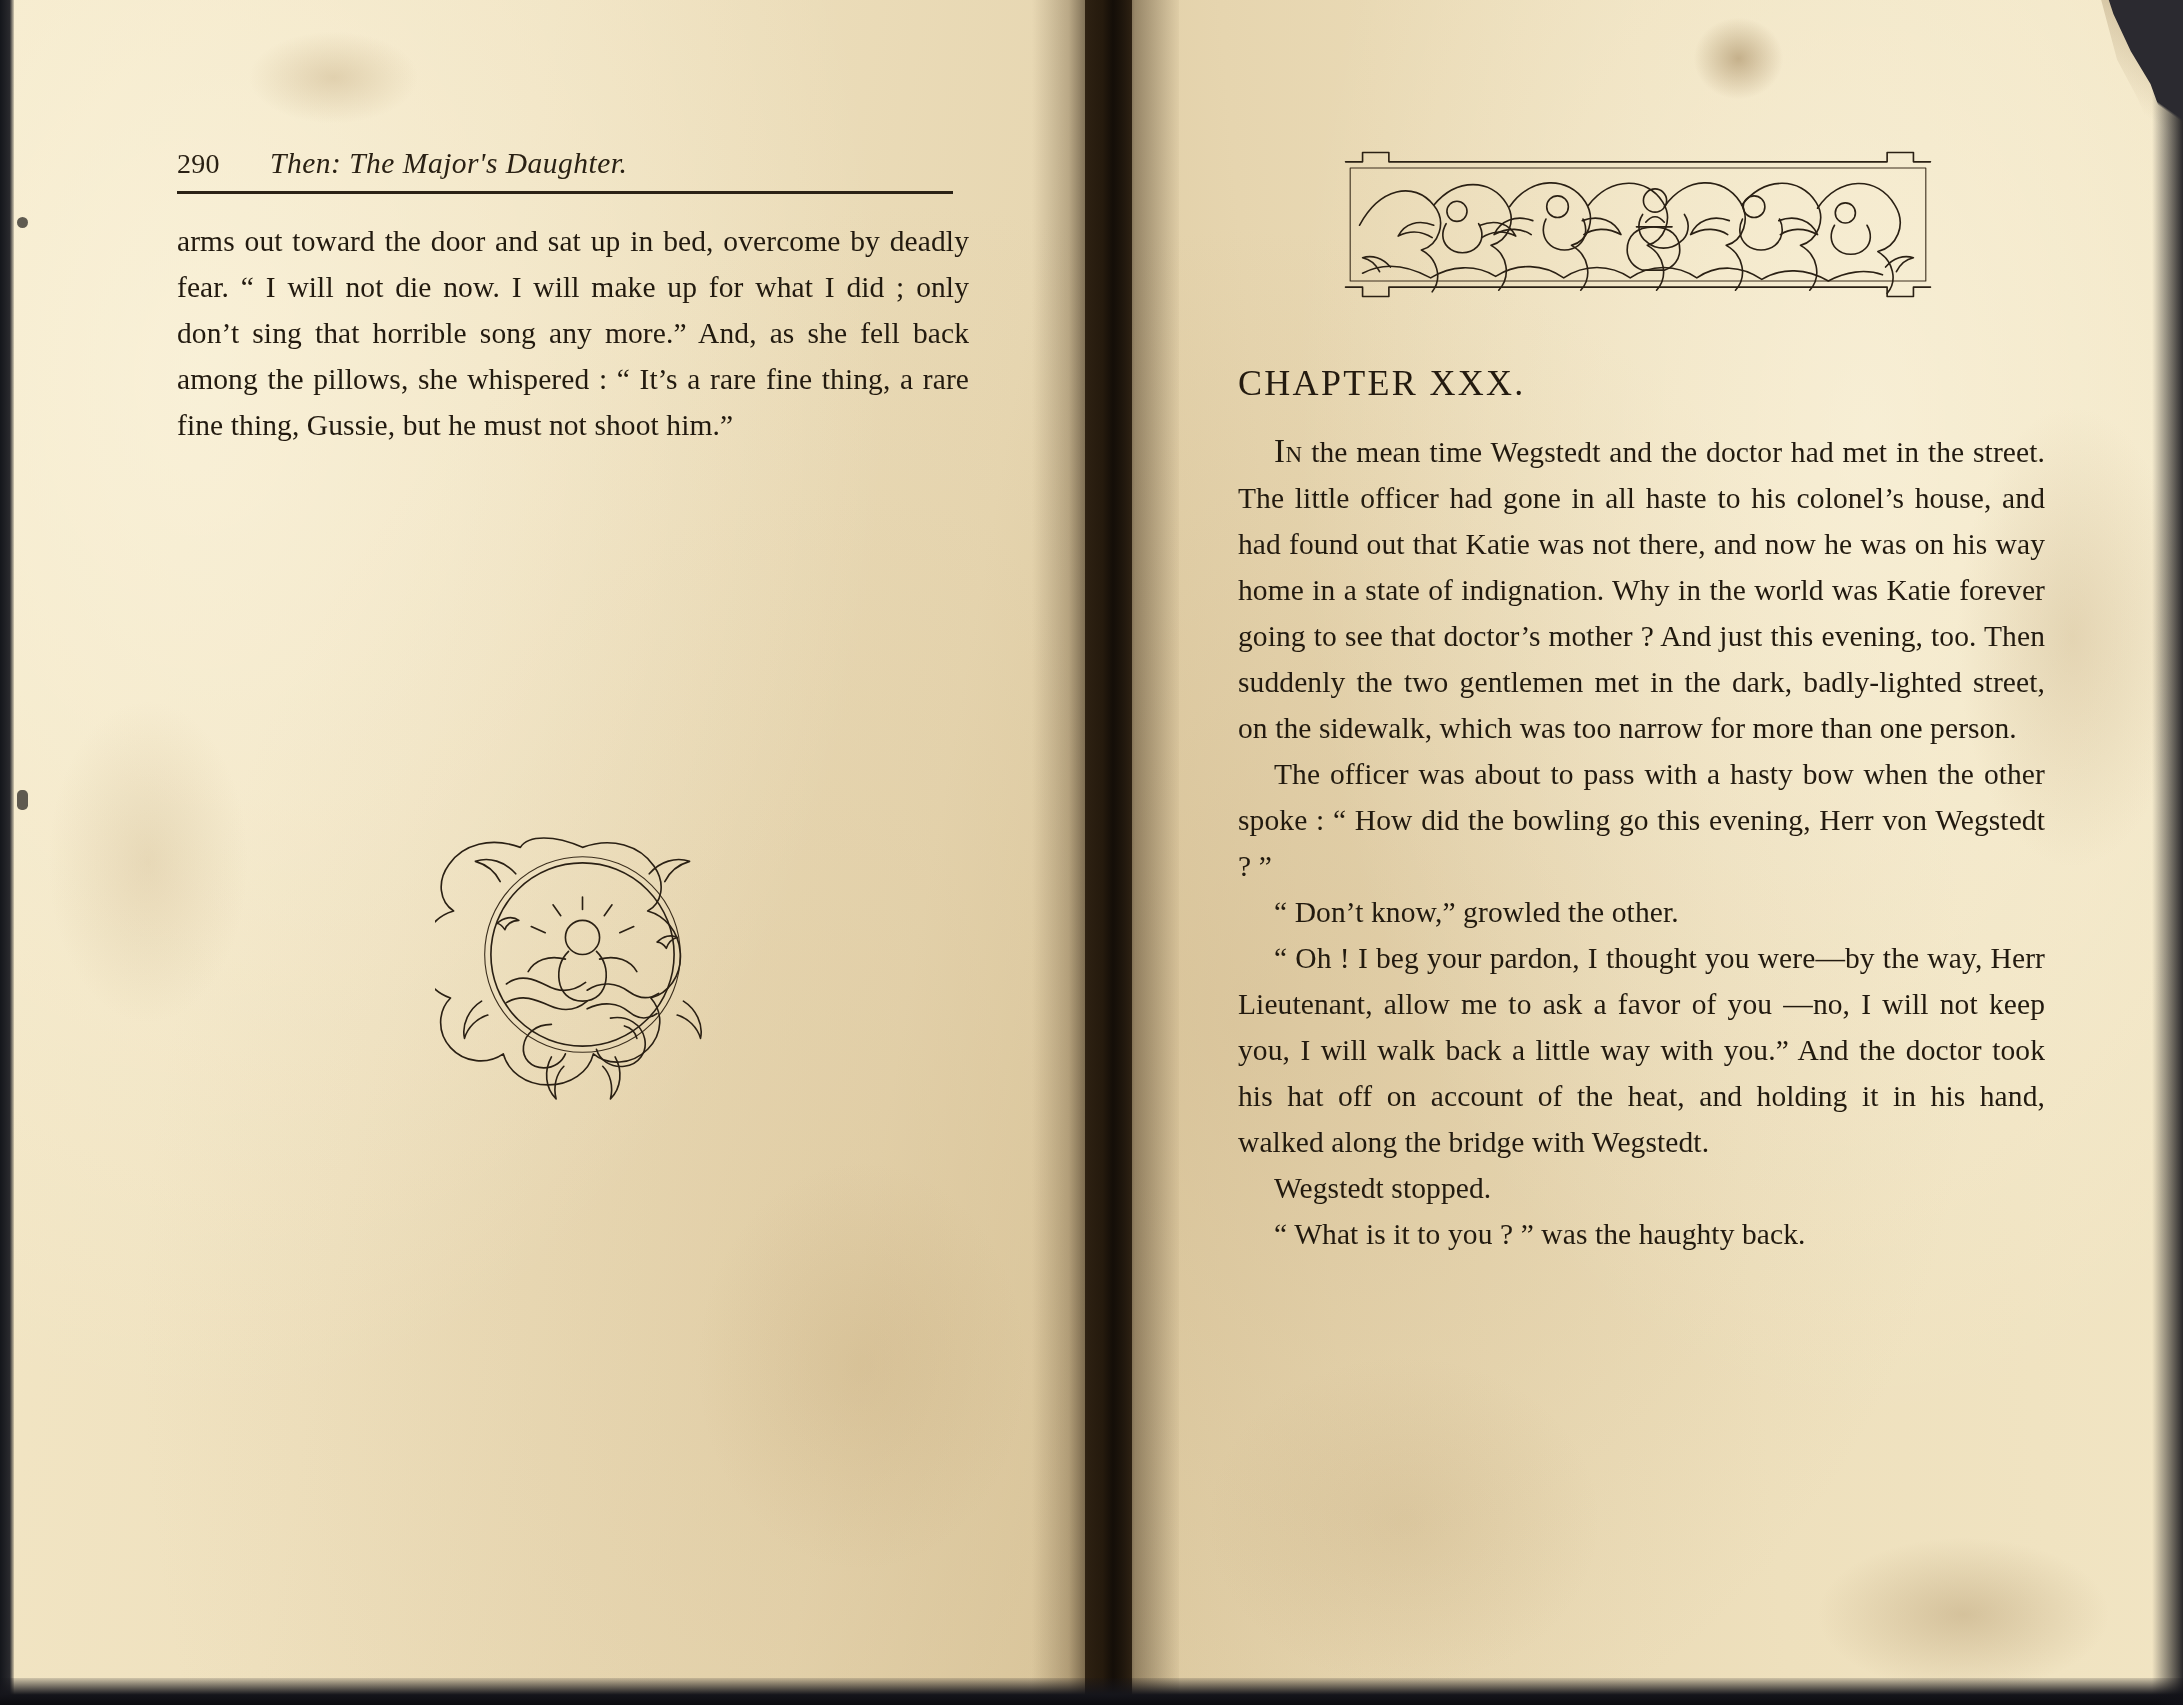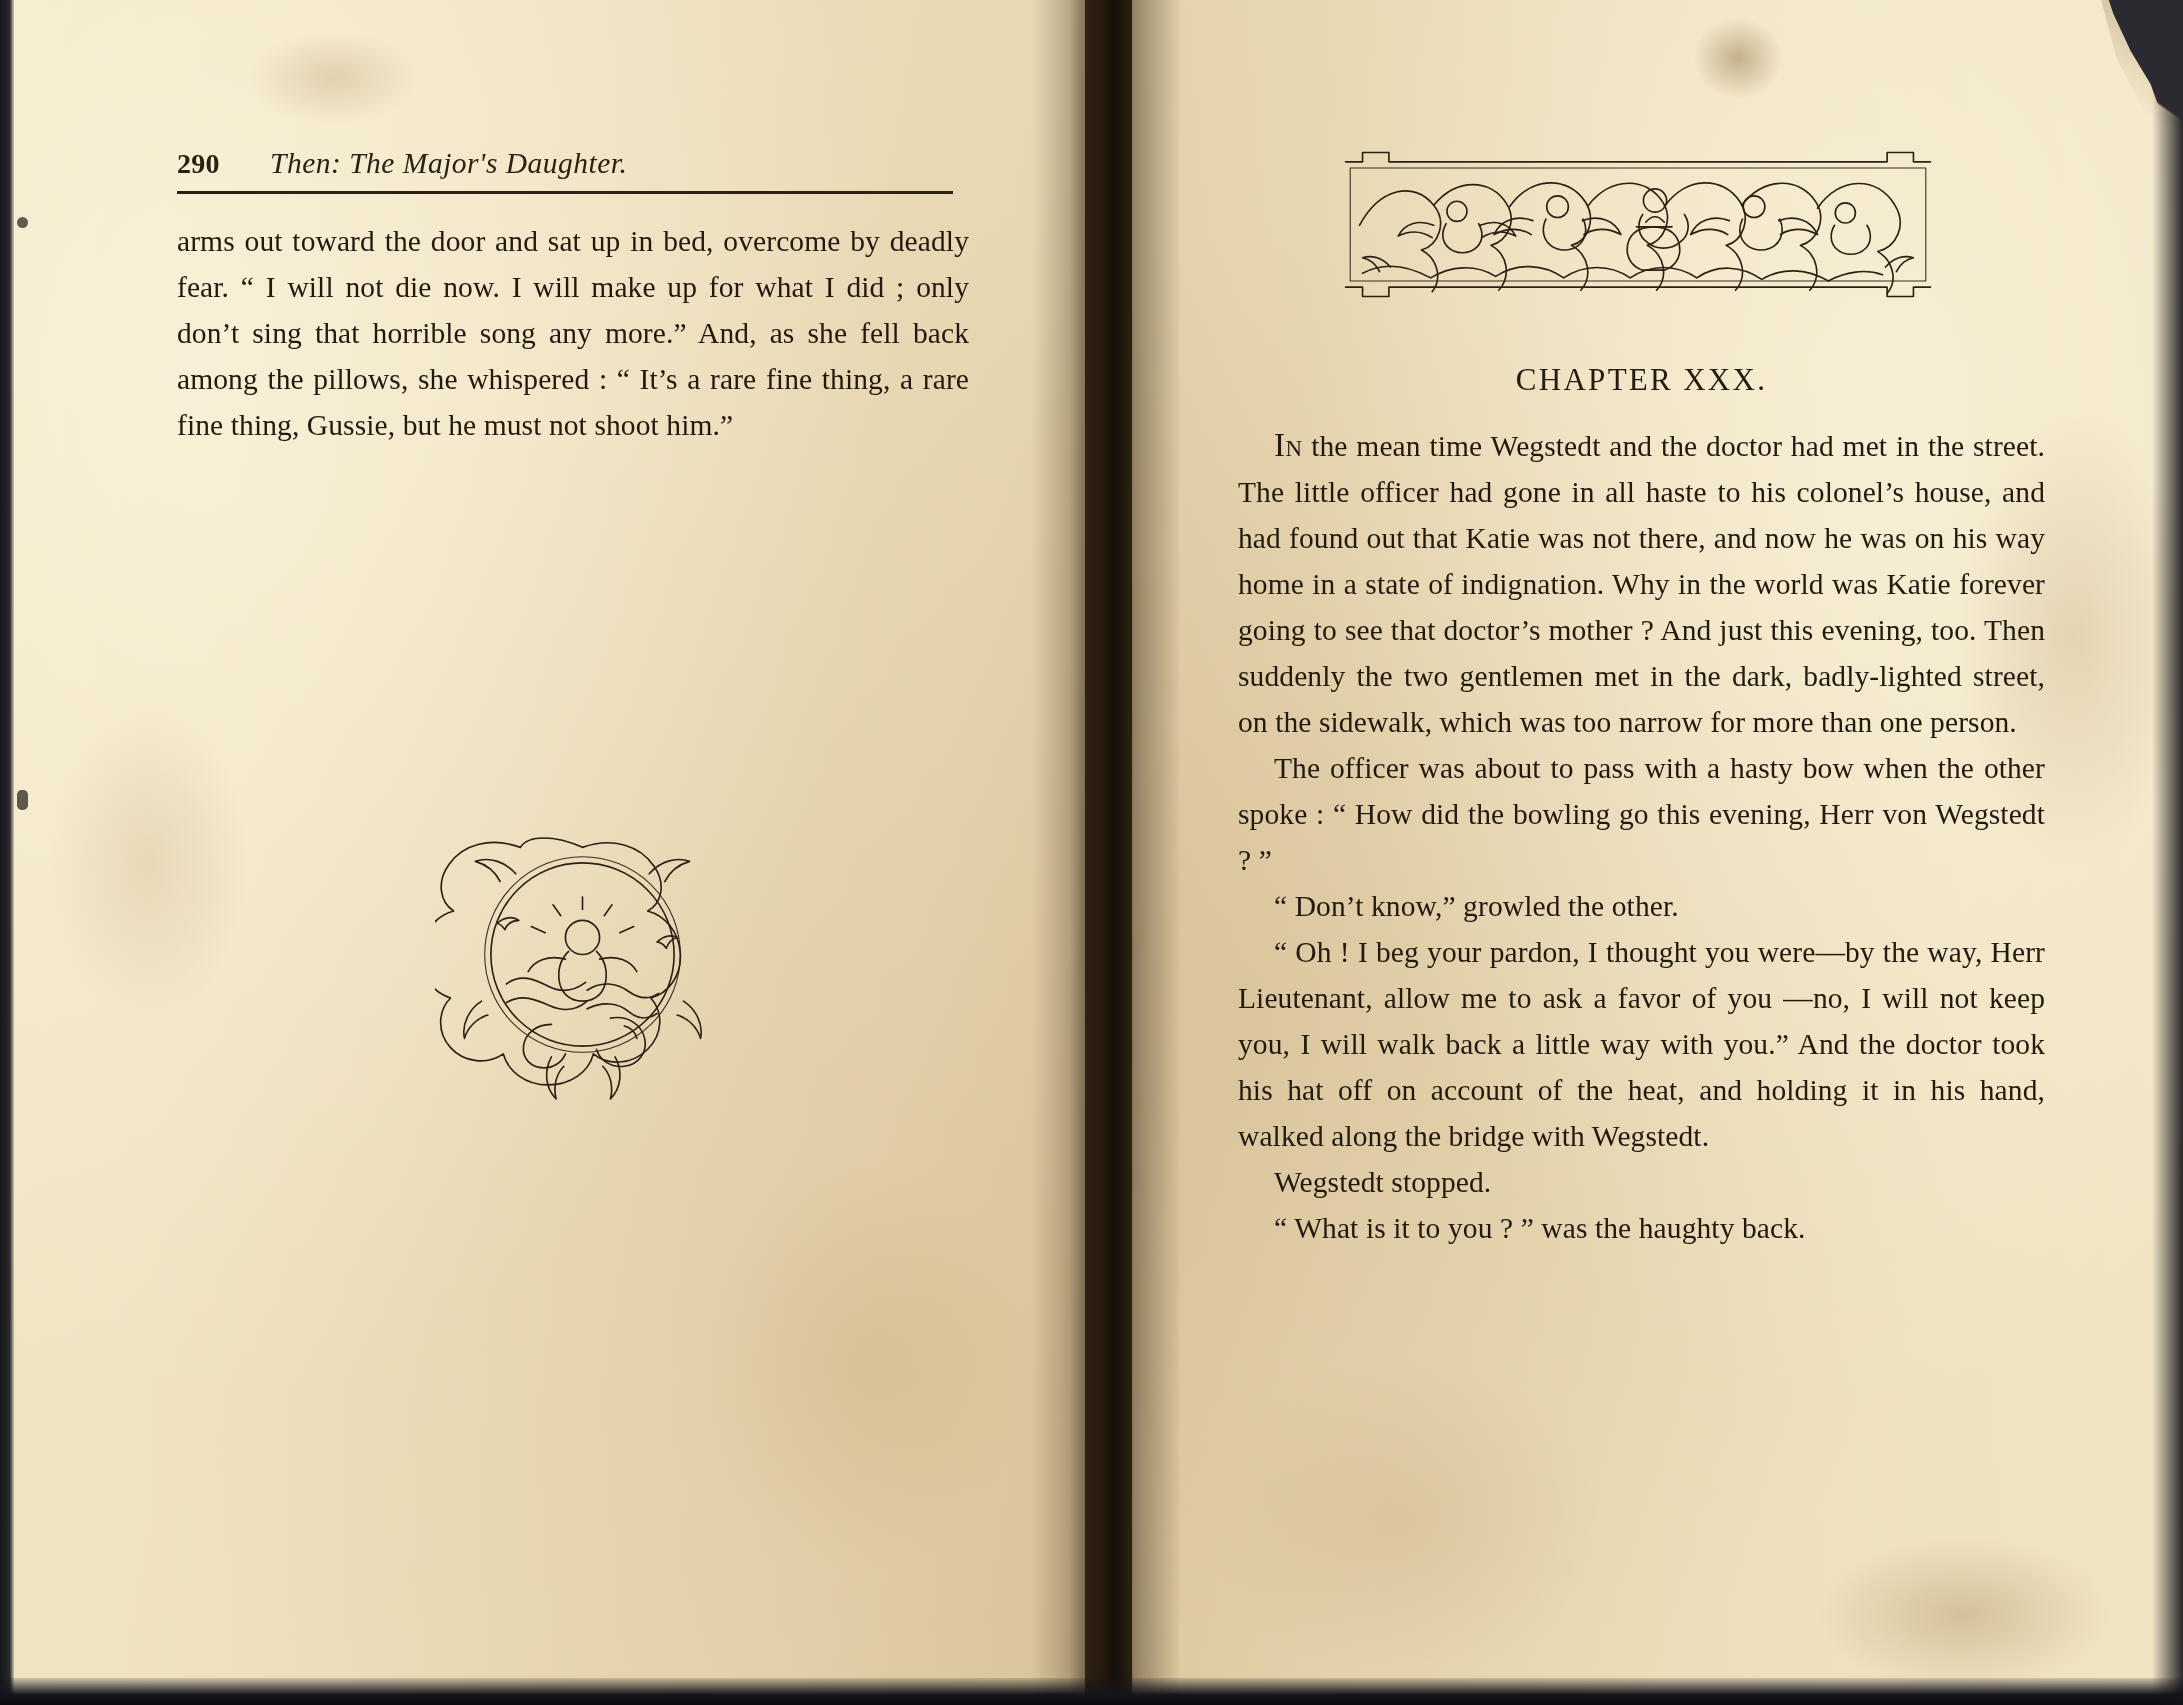--- a/index.html
+++ b/index.html
@@ -160,21 +160,20 @@
     display: flex;
     align-items: baseline;
     font-size: 29px;
     letter-spacing: 0.3px;
   }
   .folio {
     font-family: "Liberation Serif", serif;
     font-size: 28px;
     color: #2a2114;
     width: 93px;
-    font-weight: bold;
   }
   .head-title {
     font-style: italic;
     font-size: 29.5px;
     color: #2a2114;
     letter-spacing: 0.5px;
   }
   .head-rule {
     margin-top: 11px;
     height: 3.1px;
@@ -200,22 +199,21 @@
 
   .smallcaps-lead {
     font-variant: small-caps;
     font-size: 33px;
     letter-spacing: 0.4px;
   }
   .ital { font-style: italic; }
 
   .chapter-title {
     margin-top: 75px;
-    text-align: center;
-    font-size: 31px;
+    font-size: 36px;
     letter-spacing: 2.3px;
     color: #241b10;
   }
 
   
   .headpiece {
     position: absolute;
     left: 1343px;
     top: 151px;
     width: 590px;

